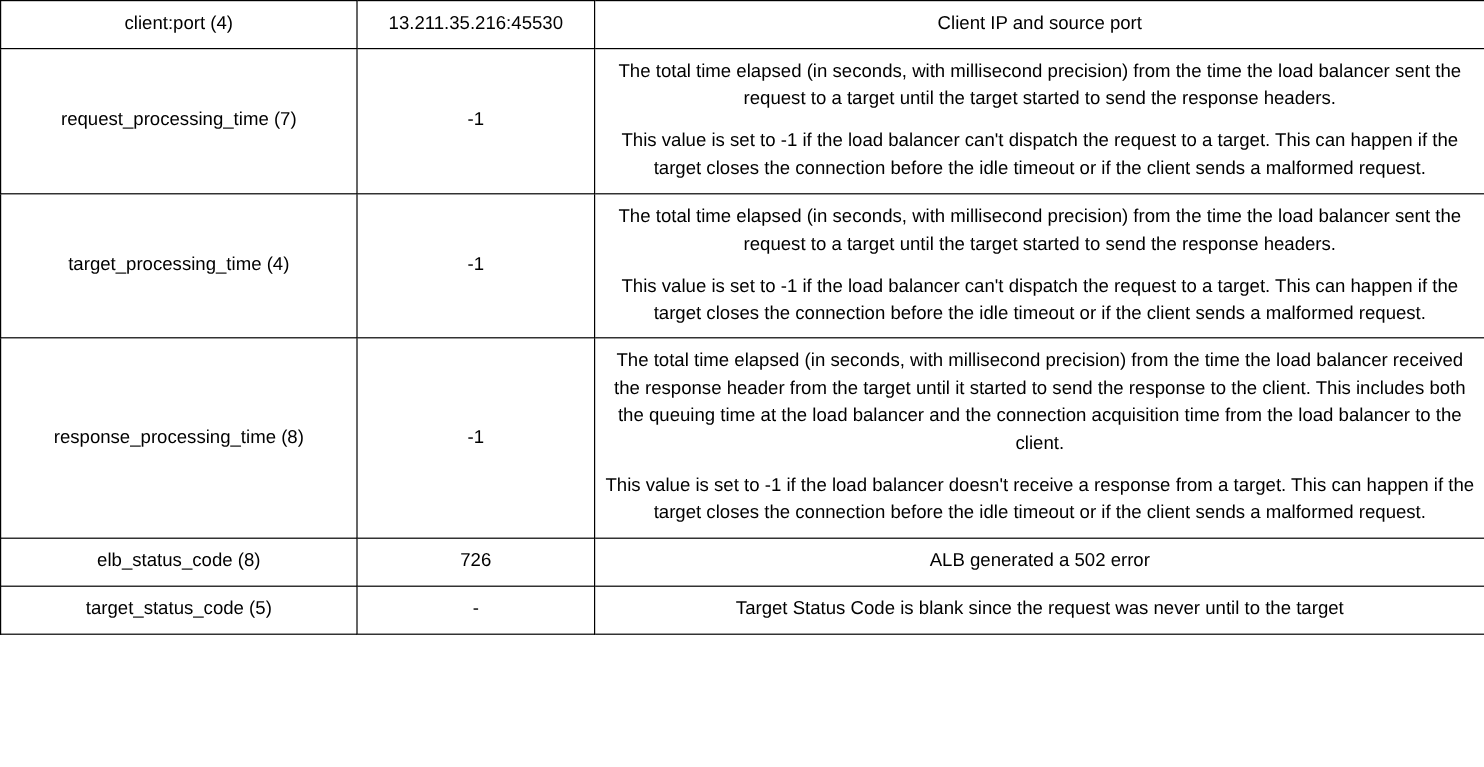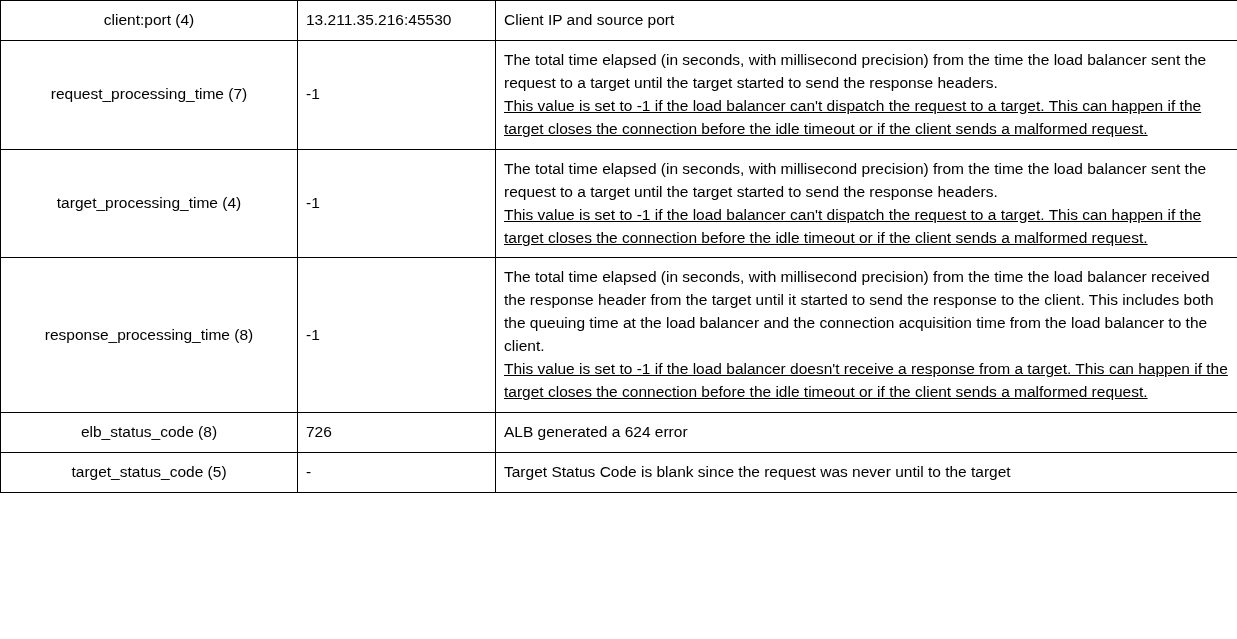--- a/index.html
+++ b/index.html
@@ -29,35 +29,34 @@
   }
   col.c-field  { width: 297px; }
   col.c-value  { width: 198px; }
   col.c-desc   { width: 742px; }
 
   .cell-field {
     text-align: center;
     padding: 2px 6px;
   }
   .cell-value {
-    text-align: left;
+    text-align: center;
     padding: 2px 6px;
     margin-top: 41px;
   }
   .cell-desc {
-    text-align: left;
+    text-align: center;
     vertical-align: top;
     padding: 1px 8px 2px 6px;
   }
   .cell-desc p {
     margin: 0;
   }
   .cell-desc p + p {
-    margin-top: 0px;
-    text-decoration: underline;
+    margin-top: 12px;
   }
   .row-tall .cell-field,
   .row-tall .cell-value {
     vertical-align: middle;
   }
 </style>
 </head>
 <body>
 
 <table class="doc-table">
@@ -101,21 +100,21 @@
       <td class="cell-desc">
         <p>The total time elapsed (in seconds, with millisecond precision) from the time the load balancer received the response header from the target until it started to send the response to the client. This includes both the queuing time at the load balancer and the connection acquisition time from the load balancer to the client.</p>
         <p>This value is set to -1 if the load balancer doesn't receive a response from a target. This can happen if the target closes the connection before the idle timeout or if the client sends a malformed request.</p>
       </td>
     </tr>
 
     <tr>
       <td class="cell-field">elb_status_code (8)</td>
       <td class="cell-value">726</td>
       <td class="cell-desc">
-        <p>ALB generated a 624 error</p>
+        <p>ALB generated a 502 error</p>
       </td>
     </tr>
 
     <tr>
       <td class="cell-field">target_status_code (5)</td>
       <td class="cell-value">-</td>
       <td class="cell-desc">
         <p>Target Status Code is blank since the request was never until to the target</p>
       </td>
     </tr>

